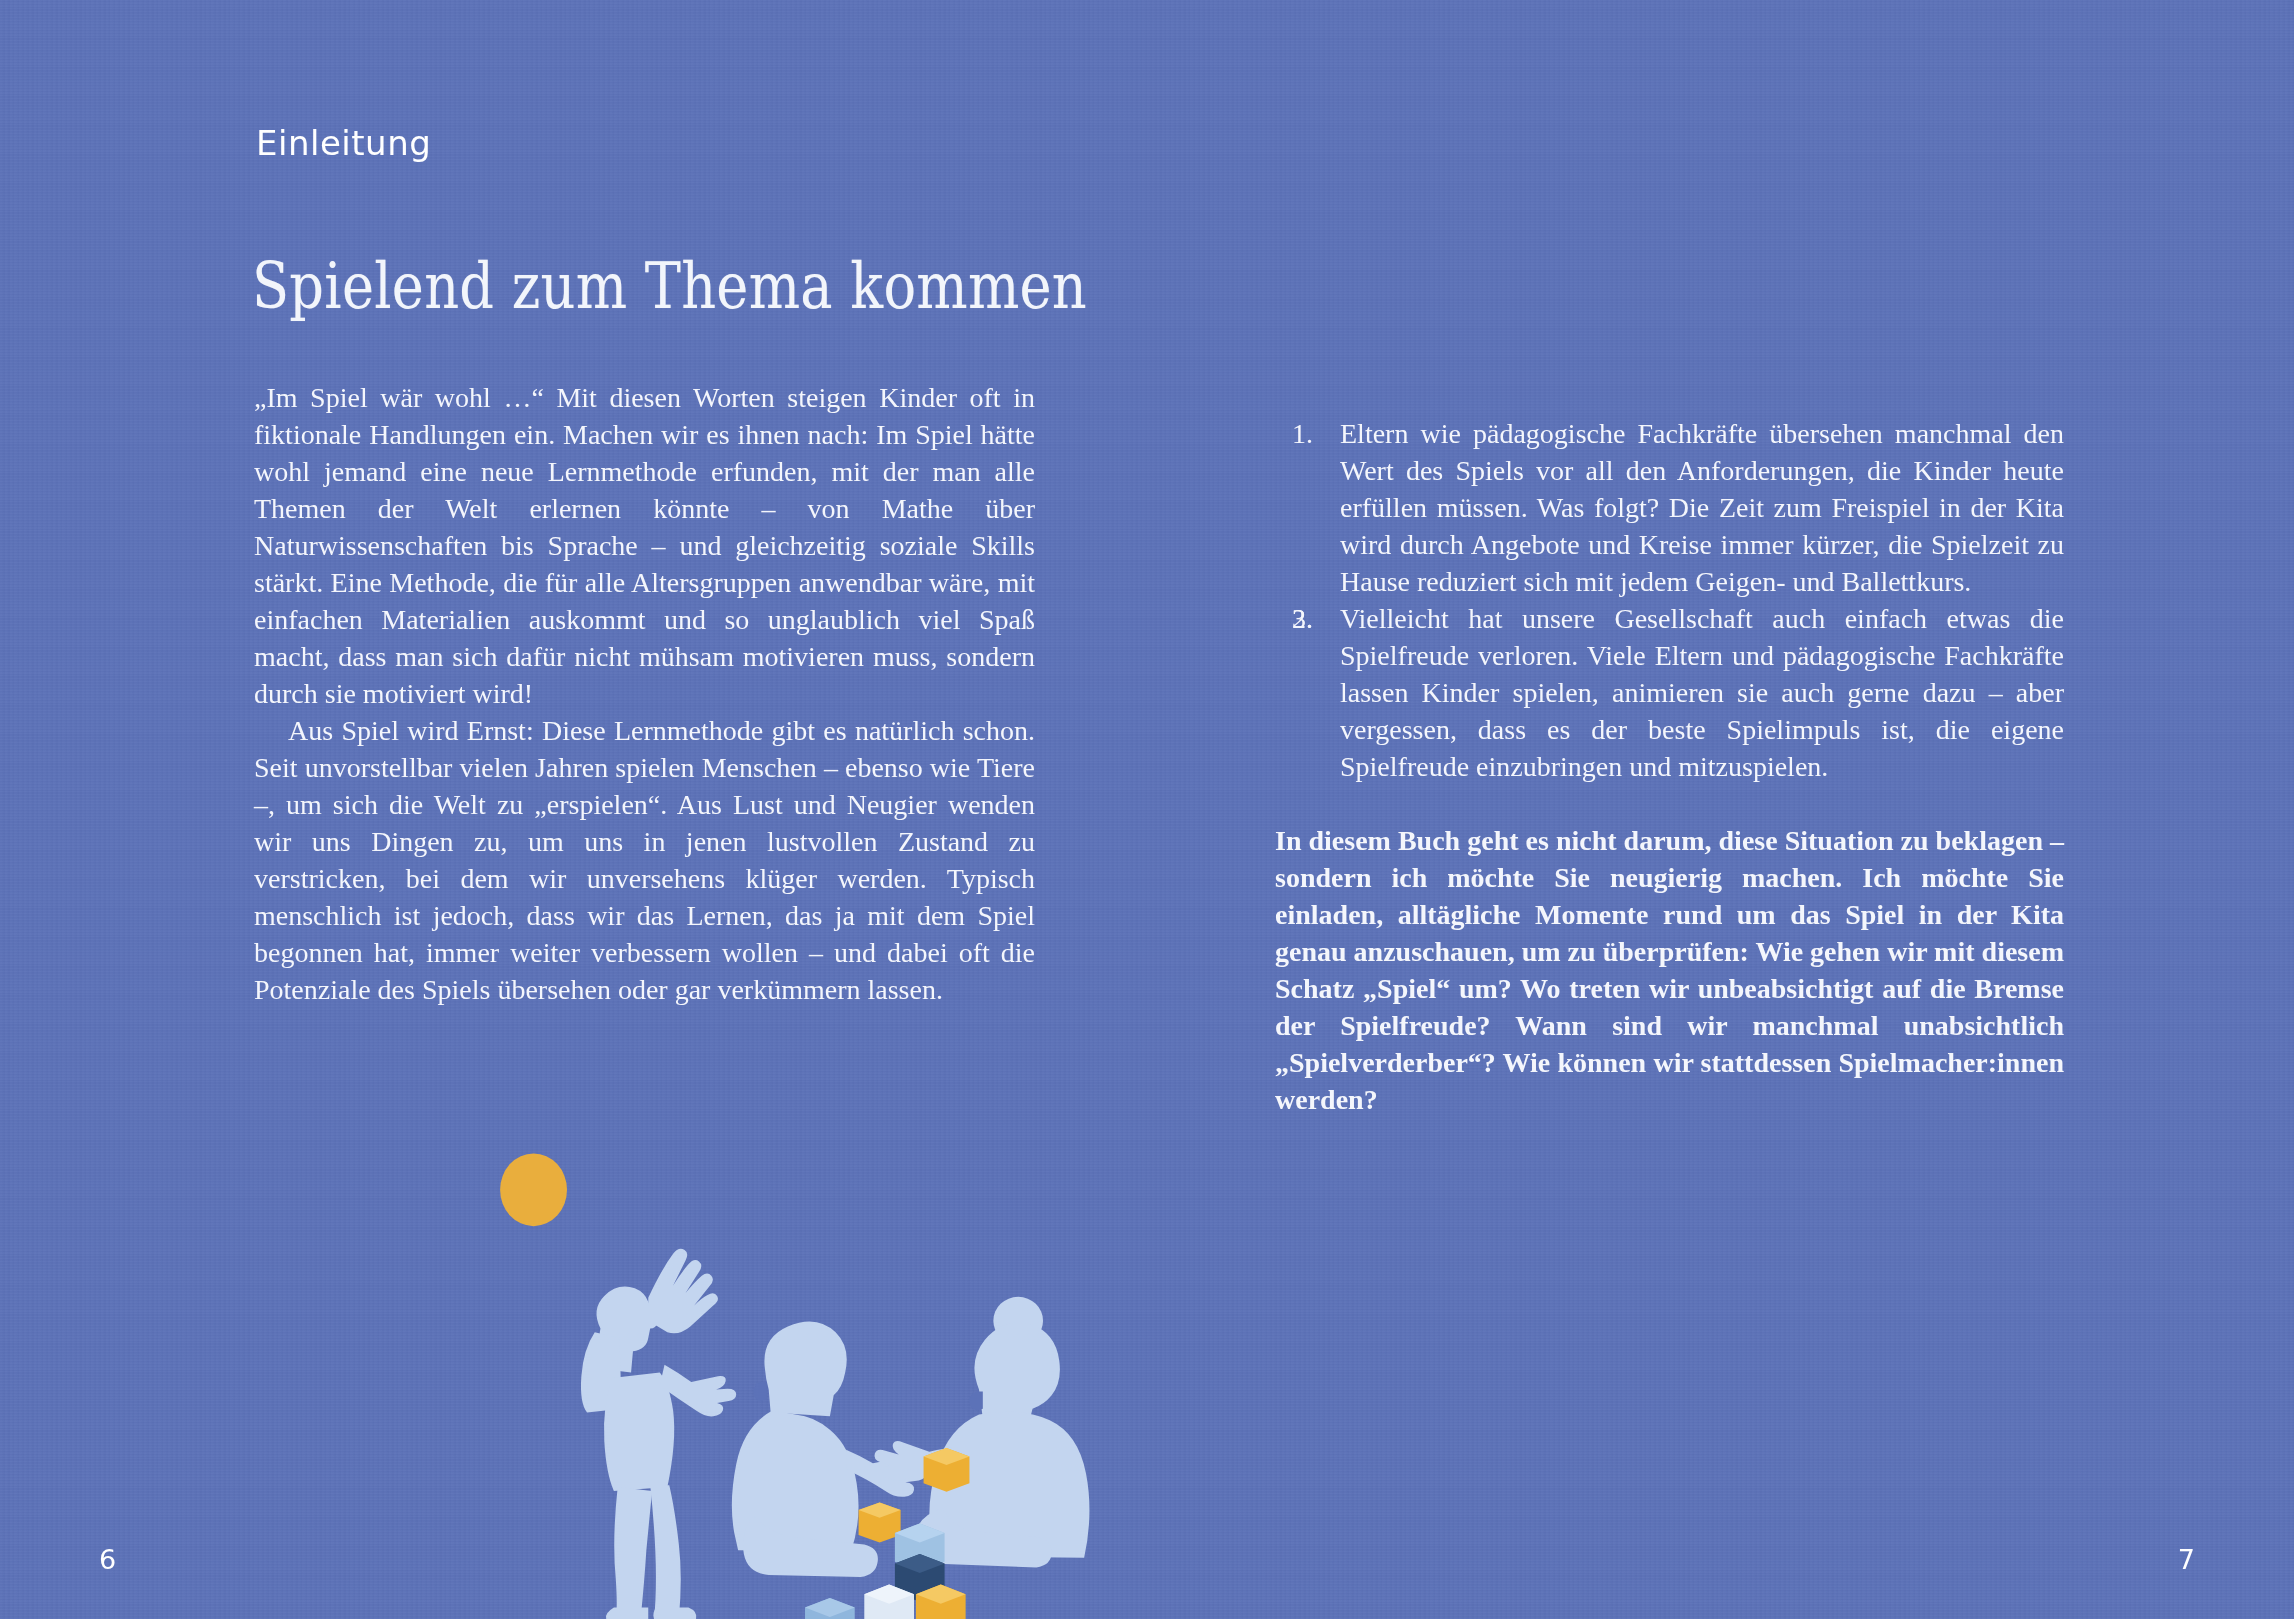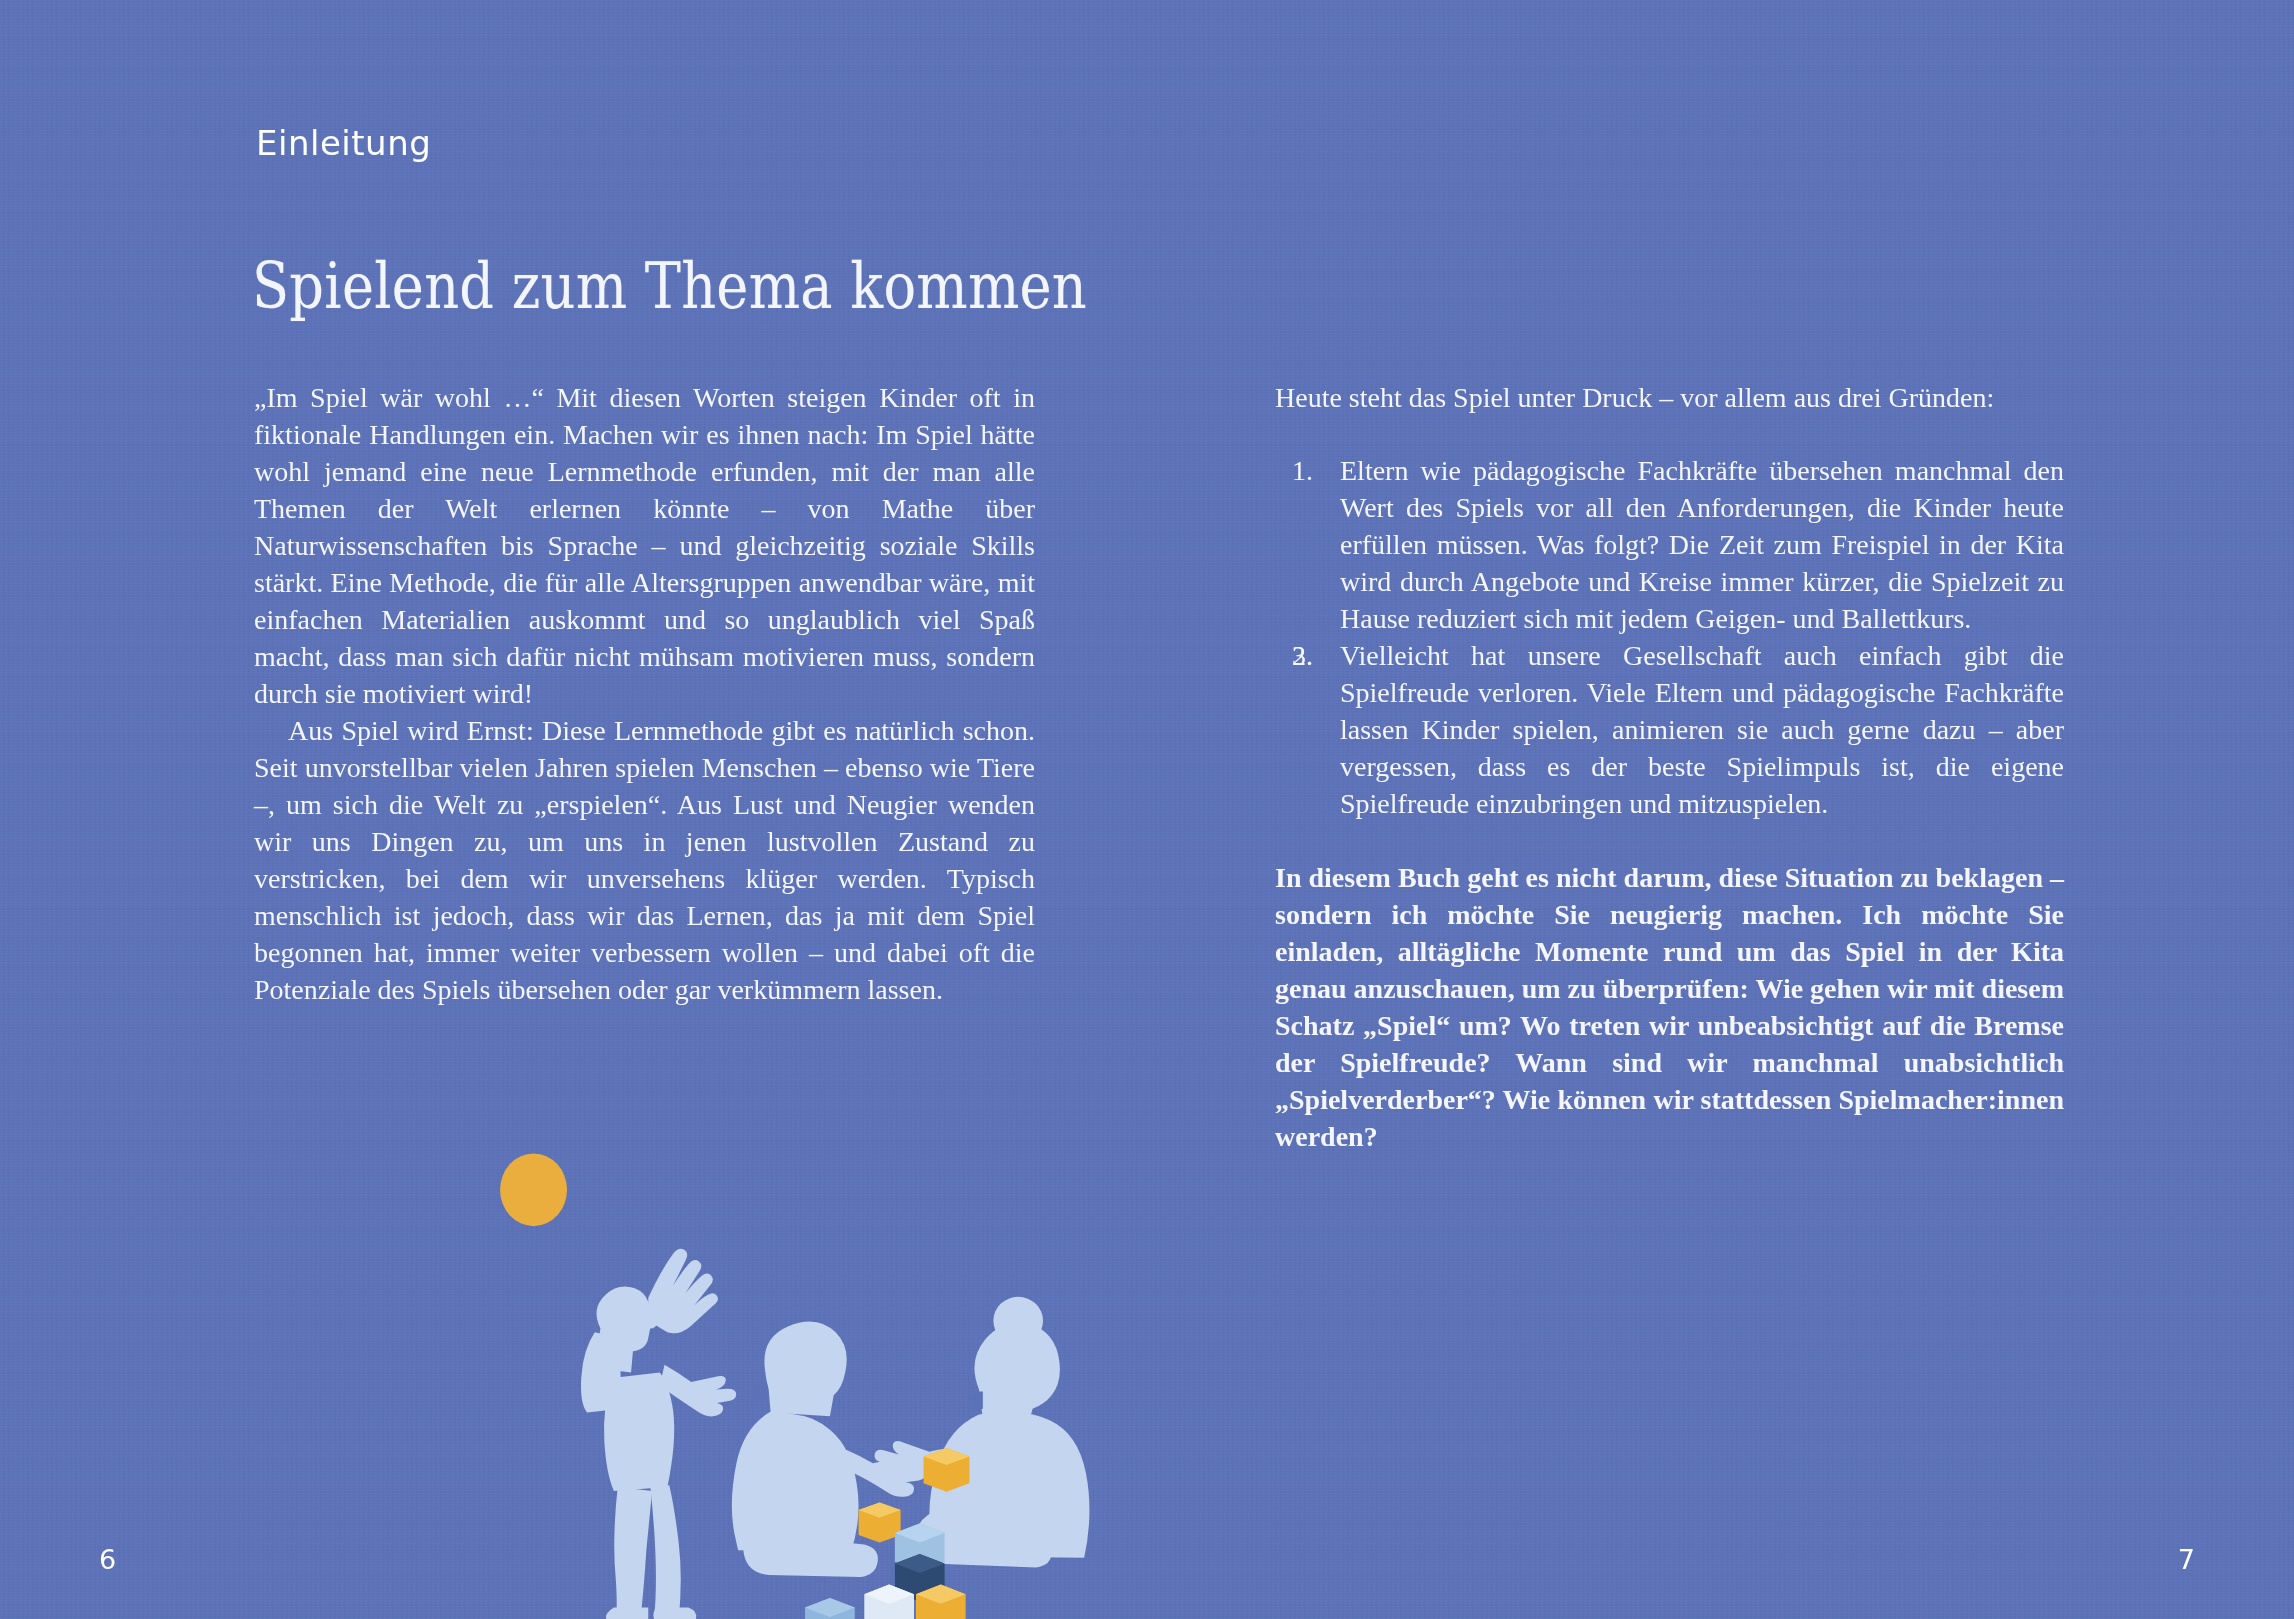--- a/index.html
+++ b/index.html
@@ -160,33 +160,32 @@
       <p class="lead">„Im Spiel wär wohl …“ Mit diesen Worten steigen Kinder oft in fiktionale Handlungen ein. Machen wir es ihnen nach: Im Spiel hätte wohl jemand eine neue Lernmethode erfunden, mit der man alle Themen der Welt erlernen könnte – von Mathe über Naturwissenschaften bis Sprache – und gleichzeitig soziale Skills stärkt. Eine Methode, die für alle Altersgruppen anwendbar wäre, mit einfachen Materialien auskommt und so unglaublich viel Spaß macht, dass man sich dafür nicht mühsam motivieren muss, sondern durch sie motiviert wird!</p>
       <p class="indent">Aus Spiel wird Ernst: Diese Lernmethode gibt es natürlich schon. Seit unvorstellbar vielen Jahren spielen Menschen – ebenso wie Tiere –, um sich die Welt zu „erspielen“. Aus Lust und Neugier wenden wir uns Dingen zu, um uns in jenen lustvollen Zustand zu verstricken, bei dem wir unversehens klüger werden. Typisch menschlich ist jedoch, dass wir das Lernen, das ja mit dem Spiel begonnen hat, immer weiter verbessern wollen – und dabei oft die Potenziale des Spiels übersehen oder gar verkümmern lassen.</p>
     </div>
 
     <div class="folio folio-left">6</div>
   </div>
 
   <div>
     <div class="col col-right">
 
-      <p>Heute steht das Spiel unter Druck – vor allem aus drei Gründen:</p>
 
       <ol class="num-list">
         <li>
           <span class="marker">1.</span>
           <span>Eltern wie pädagogische Fachkräfte übersehen manchmal den Wert des Spiels vor all den Anforderungen, die Kinder heute erfüllen müssen. Was folgt? Die Zeit zum Freispiel in der Kita wird durch Angebote und Kreise immer kürzer, die Spielzeit zu Hause reduziert sich mit jedem Geigen- und Ballettkurs.</span>
         </li>
         <li>
           <span class="marker">2.</span>
         </li>
         <li>
           <span class="marker">3.</span>
-          <span>Vielleicht hat unsere Gesellschaft auch einfach gibt die Spielfreude verloren. Viele Eltern und pädagogische Fachkräfte lassen Kinder spielen, animieren sie auch gerne dazu – aber vergessen, dass es der beste Spielimpuls ist, die eigene Spielfreude einzubringen und mitzuspielen.</span>
+          <span>Vielleicht hat unsere Gesellschaft auch einfach etwas die Spielfreude verloren. Viele Eltern und pädagogische Fachkräfte lassen Kinder spielen, animieren sie auch gerne dazu – aber vergessen, dass es der beste Spielimpuls ist, die eigene Spielfreude einzubringen und mitzuspielen.</span>
         </li>
       </ol>
 
       <p class="gap-before">In diesem Buch geht es nicht darum, diese Situation zu beklagen – sondern ich möchte Sie neugierig machen. Ich möchte Sie einladen, alltägliche Momente rund um das Spiel in der Kita genau anzuschauen, um zu überprüfen: Wie gehen wir mit diesem Schatz „Spiel“ um? Wo treten wir unbeabsichtigt auf die Bremse der Spielfreude? Wann sind wir manchmal unabsichtlich „Spielverderber“? Wie können wir stattdessen Spielmacher:innen werden?</p>
     </div>
 
     <div class="folio folio-right">7</div>
   </div>
 
   <div class="illustration">

